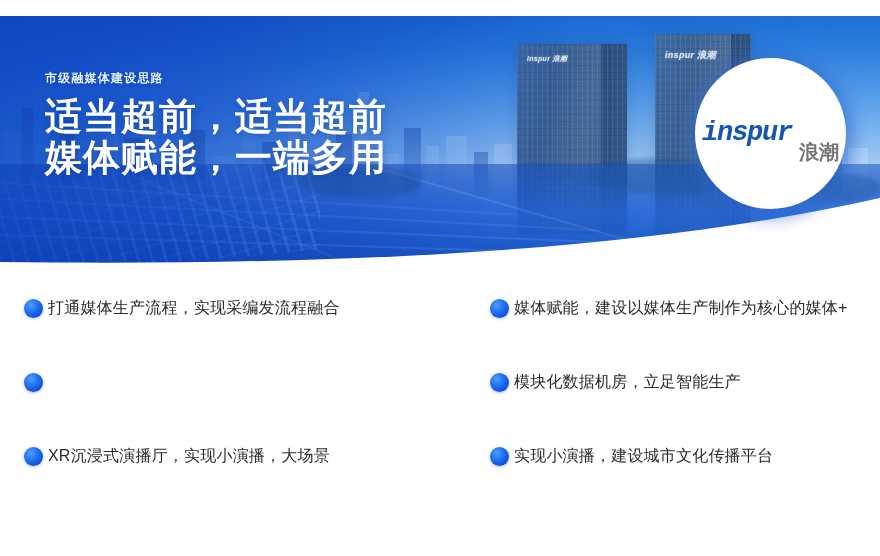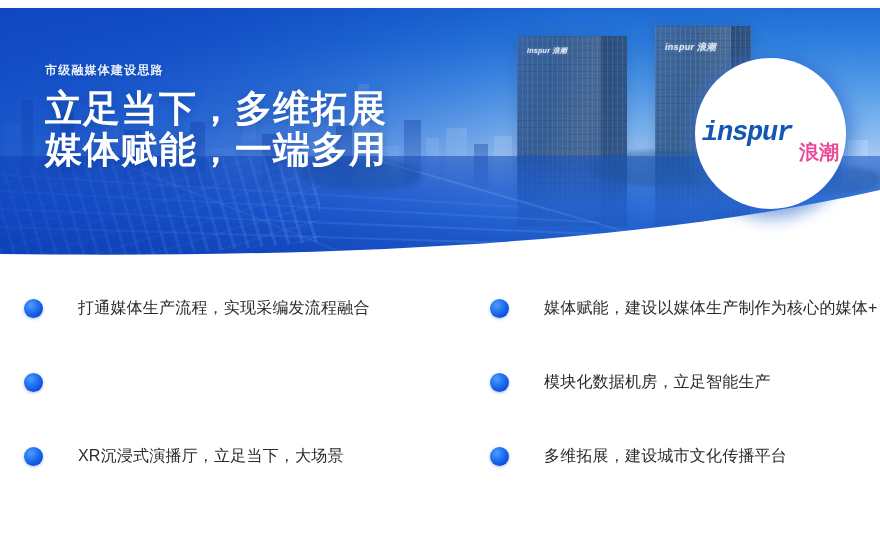--- a/index.html
+++ b/index.html
@@ -11,21 +11,21 @@
   }
   #slide {
     position:relative;
     width:880px; height:556px;
     background:#ffffff;
     overflow:hidden;
   }
 
   
   .hero {
-    position:absolute; left:0; top:8px;
+    position:absolute; left:0; top:16px;
     width:880px; height:258px;
     overflow:hidden;
   }
   .hero-clip {
     position:absolute; left:0; top:0;
     width:880px; height:258px;
     overflow:hidden;
     -webkit-clip-path: path("M0,0 L880,0 L880,182 C640,236 340,250 0,246 Z");
     clip-path: path("M0,0 L880,0 L880,182 C640,236 340,250 0,246 Z");
   }
@@ -141,35 +141,35 @@
     z-index:8;
     box-shadow:0 4px 22px rgba(25,80,180,.18);
   }
   .logo-wrap { display:flex; align-items:center; gap:7px; transform:translateY(-1px); }
   .logo-mark {
     font-size:27px; font-weight:700; font-style:italic;
     color:#1257b4; letter-spacing:-1.2px;
     font-family:Liberation Mono, monospace;
   }
   .logo-cn {
-    font-size:20px; font-weight:700; color:#ec4899;
+    font-size:20px; font-weight:700; color:#737373;
     letter-spacing:0px;
     margin-top:40px;
   }
 
   
   .bullets {
     position:absolute; left:0; top:296px;
     width:880px;
     display:grid;
     grid-template-columns:468px 412px;
     grid-auto-rows:74px;
   }
   .bullet-item {
-    display:flex; align-items:flex-start; gap:35px;
+    display:flex; align-items:flex-start; gap:5px;
   }
   .bullet-item.col-left  { padding-left:24px; }
   .bullet-item.col-right { padding-left:22px;text-align:right; }
   .dot {
     flex:0 0 auto;
     width:19px; height:19px; border-radius:50%;
     margin-top:3px;
     background:radial-gradient(circle at 36% 32%, #4f9dff 0%, #1f6ff0 42%, #0b49d6 78%, #0a3fc0 100%);
     box-shadow:0 1px 3px rgba(12,62,190,.35);
   }
@@ -245,21 +245,21 @@
         <div class="green" style="left:590px; top:-6px; width:150px; height:36px;"></div>
         <div class="green" style="left:770px; top:10px; width:110px; height:28px;"></div>
       </div>
 
       <div class="sky-tint"></div>
       <div class="hero-haze"></div>
     </div>
 
     <div class="hero-text">
       <div class="kicker">市级融媒体建设思路</div>
-      <div class="title-line first">立足当下，多维拓展</div>
+      <div class="title-line first">适当超前，适当超前</div>
       <div class="title-line">媒体赋能，一端多用</div>
     </div>
   </div>
 
   <div class="logo-glow"></div>
   <div class="logo-circle">
     <div class="logo-wrap">
       <span class="logo-mark">inspur</span>
       <span class="logo-cn">浪潮</span>
     </div>
@@ -281,22 +281,22 @@
       <span class="dot"></span>
     </div>
 
     <div class="bullet-item col-right">
       <span class="dot"></span>
       <span class="bullet-text">模块化数据机房，立足智能生产</span>
     </div>
 
     <div class="bullet-item col-left">
       <span class="dot"></span>
-      <span class="bullet-text">XR沉浸式演播厅，立足当下，大场景</span>
+      <span class="bullet-text">XR沉浸式演播厅，实现小演播，大场景</span>
     </div>
 
     <div class="bullet-item col-right">
       <span class="dot"></span>
-      <span class="bullet-text">多维拓展，建设城市文化传播平台</span>
+      <span class="bullet-text">实现小演播，建设城市文化传播平台</span>
     </div>
 
   </div>
 </div>
 
 </body></html>

